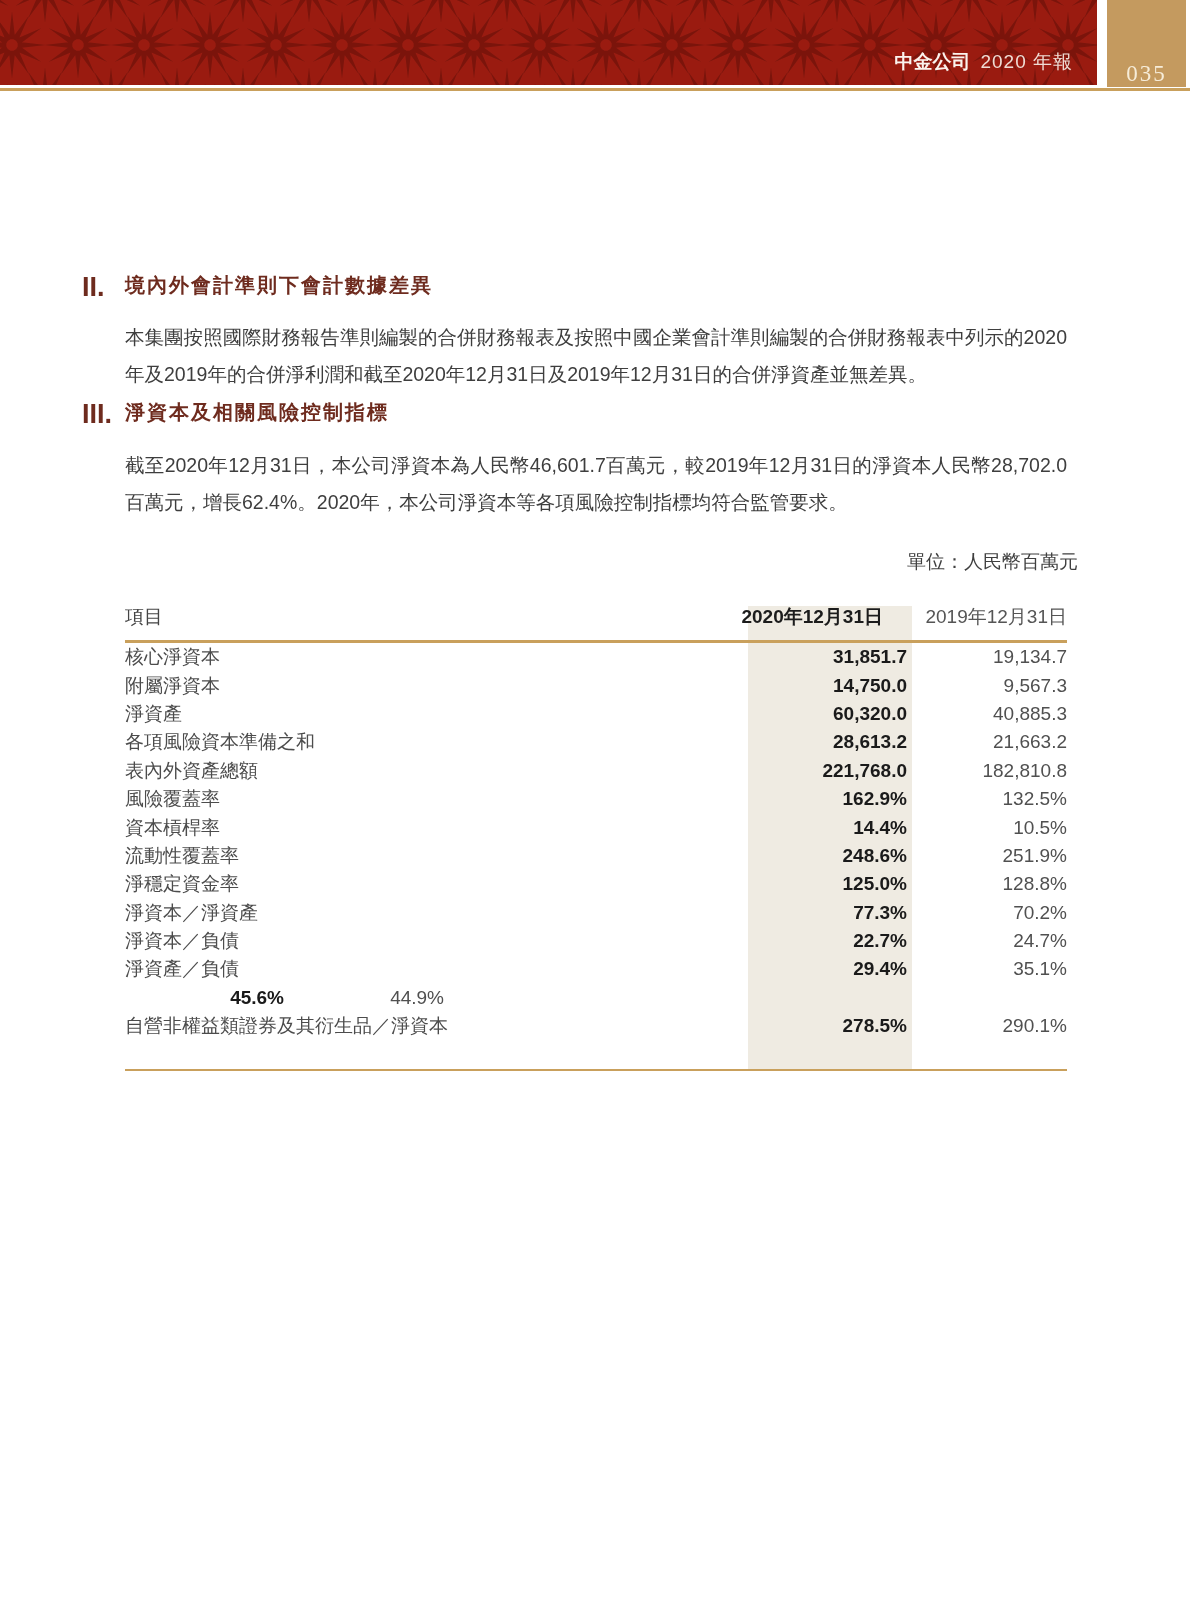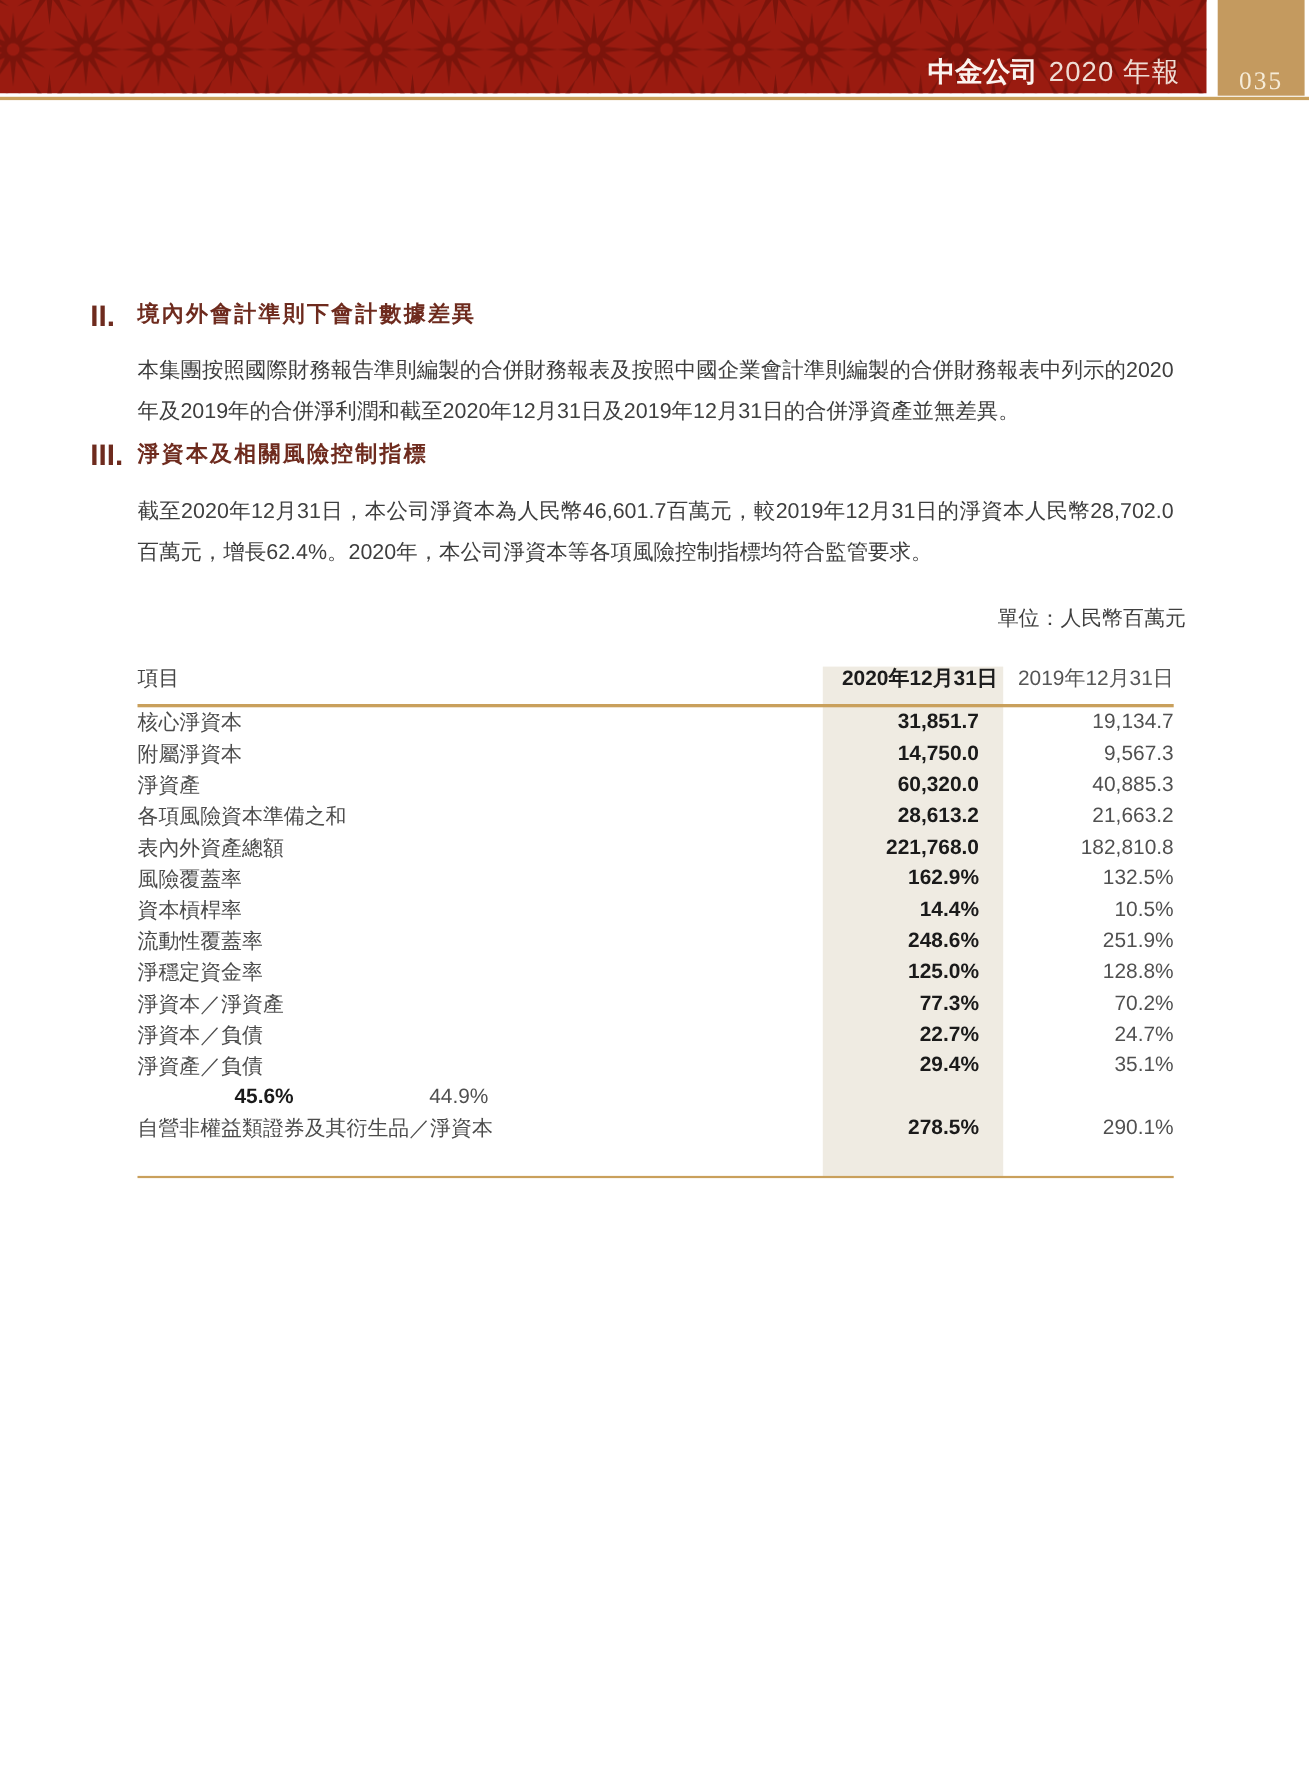--- a/index.html
+++ b/index.html
@@ -5,21 +5,21 @@
   * { margin:0; padding:0; box-sizing:border-box; }
   body { background:#ffffff; }
   .page {
     position:relative; width:1190px; height:1615px; background:#ffffff;
     font-family:"Liberation Sans", sans-serif; overflow:hidden;
   }
 
   
   .band { position:absolute; left:0; top:0; width:1097px; height:85px; overflow:hidden; }
   .band svg { position:absolute; left:0; top:0; }
-  .band-text { position:absolute; right:24px; top:49px; white-space:nowrap; font-size:25px; color:#F6EAE4; }
+  .band-text { position:absolute; right:24px; top:49px; white-space:nowrap; font-size:19px; color:#F6EAE4; }
   .band-company { font-weight:bold; color:#FBF3EE; }
   .band-report { font-weight:normal; color:#EFDCD4; margin-left:10px; letter-spacing:1px; }
   .pagenum-box {
     position:absolute; left:1107px; top:0; width:79px; height:87px;
     background:#C49A5F; display:flex; align-items:flex-end; justify-content:center;
     padding-top:22px;
   }
   .pagenum { font-family:"Liberation Serif", serif; font-size:23px; letter-spacing:2px; color:#F6ECD8; }
   .gold-rule-page { position:absolute; left:0; top:88px; width:1190px; height:3px; background:#C9A05C; }
 
@@ -43,27 +43,27 @@
 
   
   .table-wrap { position:absolute; left:125px; top:596px; width:942px; height:480px; }
   .beige-col  { position:absolute; left:623px; top:10px; width:164px; height:463px; background:#EFEBE2; }
   .thead {
     position:absolute; left:0; top:0; width:942px; height:44px;
     display:flex; align-items:flex-end; padding-bottom:10px; font-size:19px;
   }
   .th-item { flex:1; text-align:left; color:#454545;margin-top:48px; }
   .th-2020 { width:164px; text-align:right; padding-right:5px; font-weight:bold; color:#1C1C1C; }
-  .th-2019 { width:155px; text-align:right; color:#555555; }
+  .th-2019 { width:155px; text-align:right; color:#555555;margin-left:24px; }
   .rule-top    { position:absolute; left:0; top:44px;  width:942px; height:3px; background:#C9A05C; }
   .rule-bottom { position:absolute; left:0; top:473px; width:942px; height:2px; background:#C9A05C; }
   .rows { position:absolute; left:0; top:47px; width:942px; }
   .trow { display:flex; align-items:center; height:28.4px; font-size:19px; }
   .c-item { flex:1; color:#4C4C4C; }
-  .c-2020 { width:164px; text-align:right; padding-right:22px; font-weight:bold; color:#1A1A1A; }
+  .c-2020 { width:164px; text-align:right; padding-right:5px; font-weight:bold; color:#1A1A1A; }
   .c-2019 { width:155px; text-align:right; color:#505050; }
 </style>
 </head>
 <body>
 
 <div class="page">
 
   <div class="band">
     <svg width="1097" height="85" viewBox="0 0 1097 85">
       <defs>

